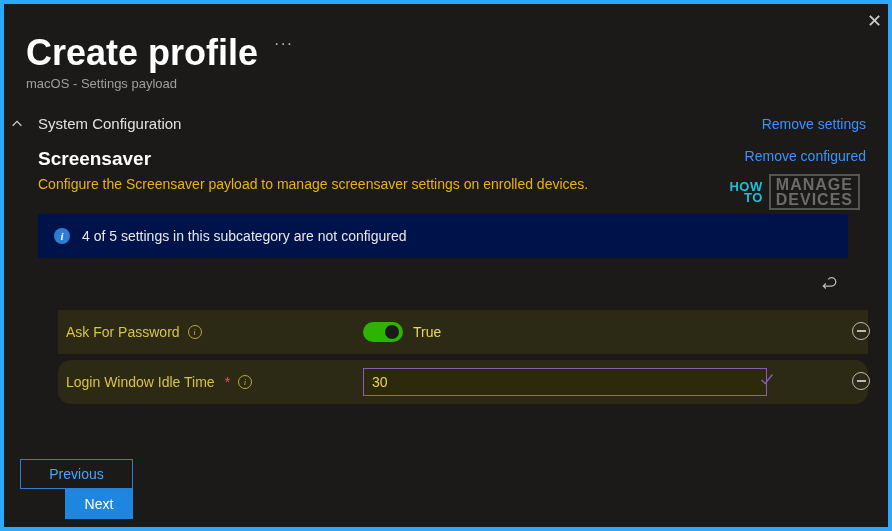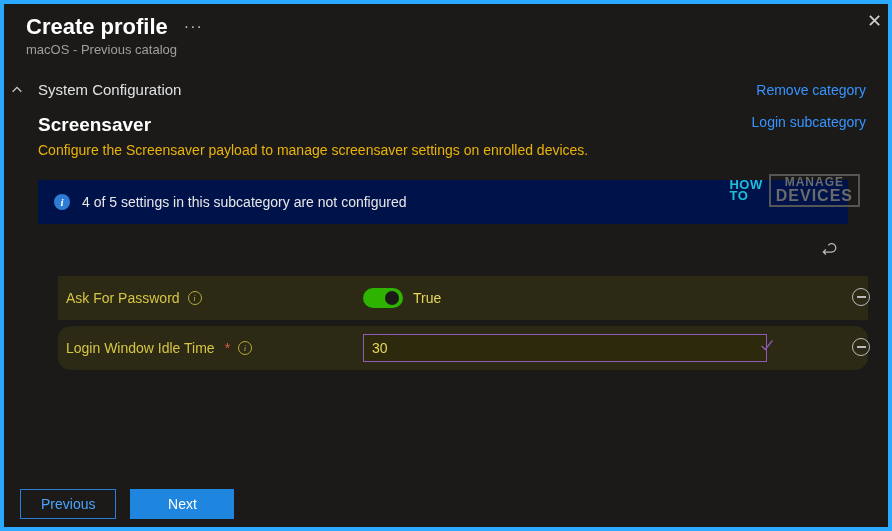--- a/index.html
+++ b/index.html
@@ -6,41 +6,41 @@
   html, body { width: 892px; height: 531px; overflow: hidden; }
   body {
     font-family: "Segoe UI", Arial, sans-serif;
     background: #1b1a19;
     color: #e1e1e1;
     border: 4px solid #2aa9ff;
     position: relative;
   }
   .header { padding: 10px 22px 4px 22px; position: relative; }
   .title-row { display: flex; align-items: center; gap: 16px; }
-  .title { font-size: 22px; font-weight: 600; color: #fff; }
+  .title { font-size: 36px; font-weight: 600; color: #fff; margin-top: 18px; }
   .dots { color: #bbb; font-size: 16px; letter-spacing: 1px; }
   .subtitle { font-size: 13px; color: #a19f9d; margin-top: 2px; }
   .close-x { position: absolute; top: 6px; right: 6px; color: #ccc; font-size: 18px; }
   .content { padding: 14px 22px 0 6px; }
   .cat-row { display: flex; align-items: center; justify-content: space-between; padding: 6px 0; }
   .cat-left { display: flex; align-items: center; gap: 14px; }
   .chev { width: 14px; height: 14px; display: inline-block; }
   .chev svg { width: 14px; height: 14px; stroke: #ccc; stroke-width: 1.5; fill: none; }
   .cat-title { font-size: 15px; color: #e1e1e1; }
   .link { color: #3794ff; font-size: 14px; cursor: pointer; }
   .subcat { padding: 10px 0 0 28px; }
   .subcat-row { display: flex; justify-content: space-between; align-items: flex-start; gap: 36px; }
   .subcat-title { font-size: 19px; font-weight: 600; color: #fff; }
   .subcat-desc { font-size: 14px; color: #eab308; margin-top: 6px; max-width: 680px; }
   .watermark { position: absolute; top: 170px; right: 28px; display: flex; align-items: center; gap: 6px; pointer-events: none; }
-  .wm-left { line-height: 0.9; }
+  .wm-left { text-align: right; line-height: 0.9; }
   .wm-how { color: #1dbed6; font-size: 13px; font-weight: 700; letter-spacing: 0.5px; }
   .wm-to  { color: #1dbed6; font-size: 13px; font-weight: 700; letter-spacing: 0.5px; }
   .wm-box { border: 2px solid #555; padding: 1px 5px; text-align: center; line-height: 0.95; }
-  .wm-manage { color: #6b6b6b; font-size: 12px; font-weight: 800; letter-spacing: 1px; }
+  .wm-manage { color: #6b6b6b; font-size: 16px; font-weight: 800; letter-spacing: 1px; }
   .wm-devices{ color: #6b6b6b; font-size: 16px; font-weight: 800; letter-spacing: 1px; }
   .info-banner {
     margin: 22px 0 0 28px;
     background: #00124a;
     padding: 14px 16px;
     display: flex; align-items: center; gap: 12px;
     width: 810px;
   }
   .info-icon {
     width: 16px; height: 16px; border-radius: 50%;
@@ -93,62 +93,62 @@
   .check-mark svg { width: 18px; height: 18px; stroke: #8a5bb8; stroke-width: 1.5; fill: none; }
   .row-action {
     position: absolute; right: -2px; top: 12px;
     width: 18px; height: 18px; border: 1.5px solid #bbb; border-radius: 50%;
     display: flex; align-items: center; justify-content: center;
     cursor: pointer;
   }
   .row-action::after { content: ""; width: 9px; height: 1.5px; background: #bbb; }
   .footer {
     position: absolute; bottom: 8px; left: 16px;
-    display: flex; gap: 14px;
+    display: flex;  flex-direction: column;
   }
   .btn {
     height: 30px; padding: 0 20px; font-size: 14px;
     display: flex; align-items: center; justify-content: center;
     cursor: pointer; border: none;
   }
   .btn-secondary { background: #1b1a19; border: 1px solid #2e7cd6; color: #4aa3ff; }
-  .btn-primary { background: #1f86e0; color: #fff; width: 104px; }
+  .btn-primary { background: #1f86e0; color: #fff; width: 68px; margin-left: 45px; }
 </style>
 </head>
 <body>
 
 <div class="header">
   <div class="title-row">
     <div class="title">Create profile</div>
     <div class="dots">···</div>
   </div>
-  <div class="subtitle">macOS - Previous catalog</div>
+  <div class="subtitle">macOS - Settings payload</div>
   <div class="close-x">✕</div>
 </div>
 
 <div class="content">
   <div class="cat-row">
     <div class="cat-left">
       <span class="chev">
         <svg viewBox="0 0 16 16">
             <path d="M3 10 L8 5 L13 10"></path>
           </svg>
       </span>
       <span class="cat-title">System Configuration</span>
     </div>
-    <span class="link">Remove category</span>
+    <span class="link">Remove settings</span>
   </div>
 
   <div class="subcat">
     <div class="subcat-row">
       <div>
         <div class="subcat-title">Screensaver</div>
         <div class="subcat-desc">Configure the Screensaver payload to manage screensaver settings on enrolled devices.</div>
       </div>
-      <span class="link">Login subcategory</span>
+      <span class="link">Remove configured</span>
     </div>
   </div>
 
   <div class="info-banner">
     <span class="info-icon">i</span>
     <span class="info-text">4 of 5 settings in this subcategory are not configured</span>
   </div>
 
   <div class="undo-row">
     <span class="undo">

